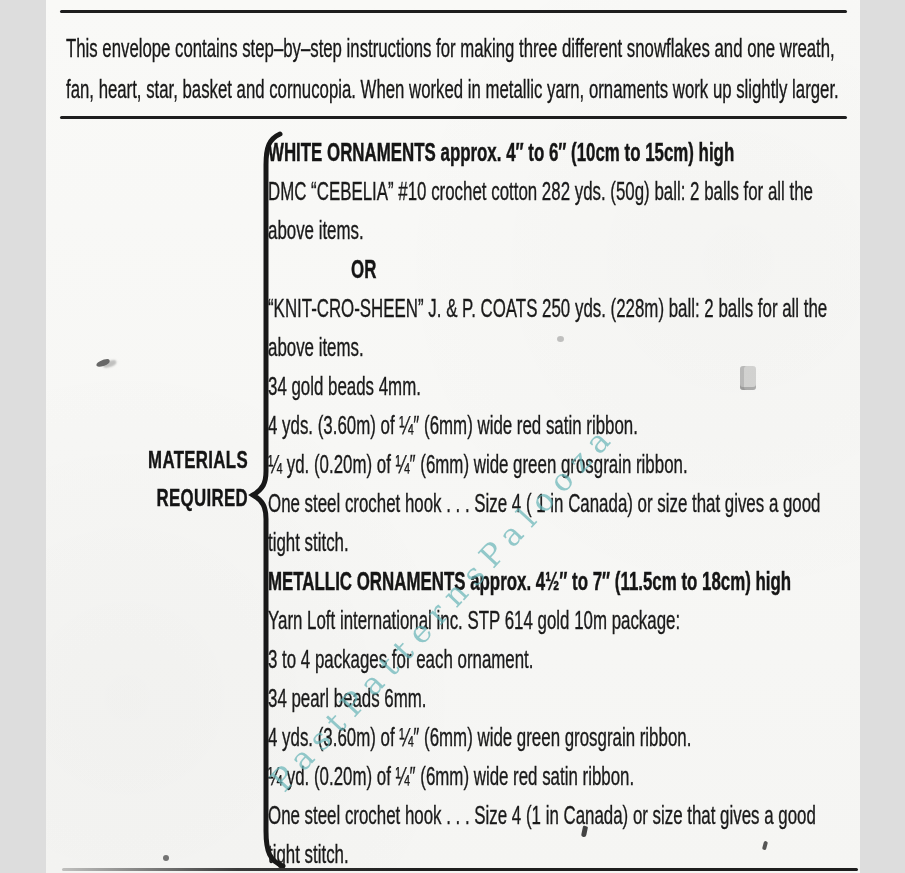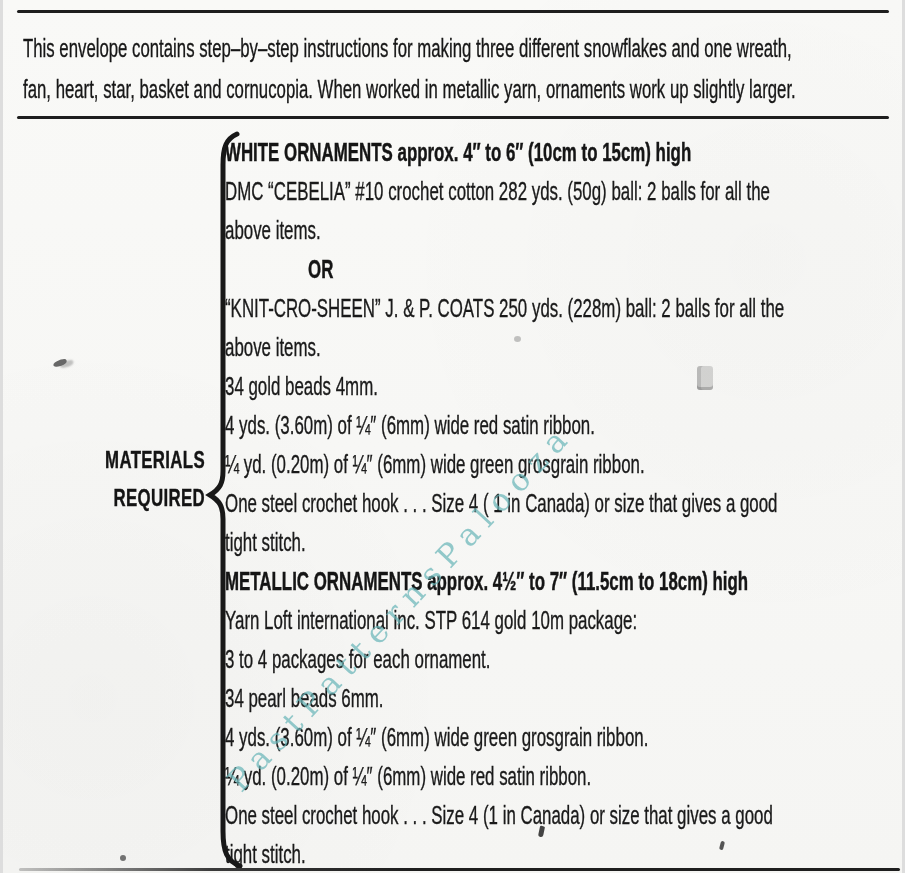--- a/index.html
+++ b/index.html
@@ -1,18 +1,18 @@
 <!DOCTYPE html>
 <html><head>
 <meta charset="utf-8">
 <style>
   html,body { margin:0; padding:0; background:#ddd; }
   .page {
     position:relative;
-    width:899px; height:873px;
+    width:814px; height:873px;
     margin:0 auto;
     background:
       radial-gradient(circle at 85% 30%, rgba(0,0,0,0.015), transparent 40%),
       radial-gradient(circle at 10% 80%, rgba(0,0,0,0.02), transparent 35%),
       linear-gradient(#f9f9f7, #f5f5f3);
     overflow:hidden;
     font-family:"Liberation Sans", sans-serif;
     color:#191919;
   }
 

